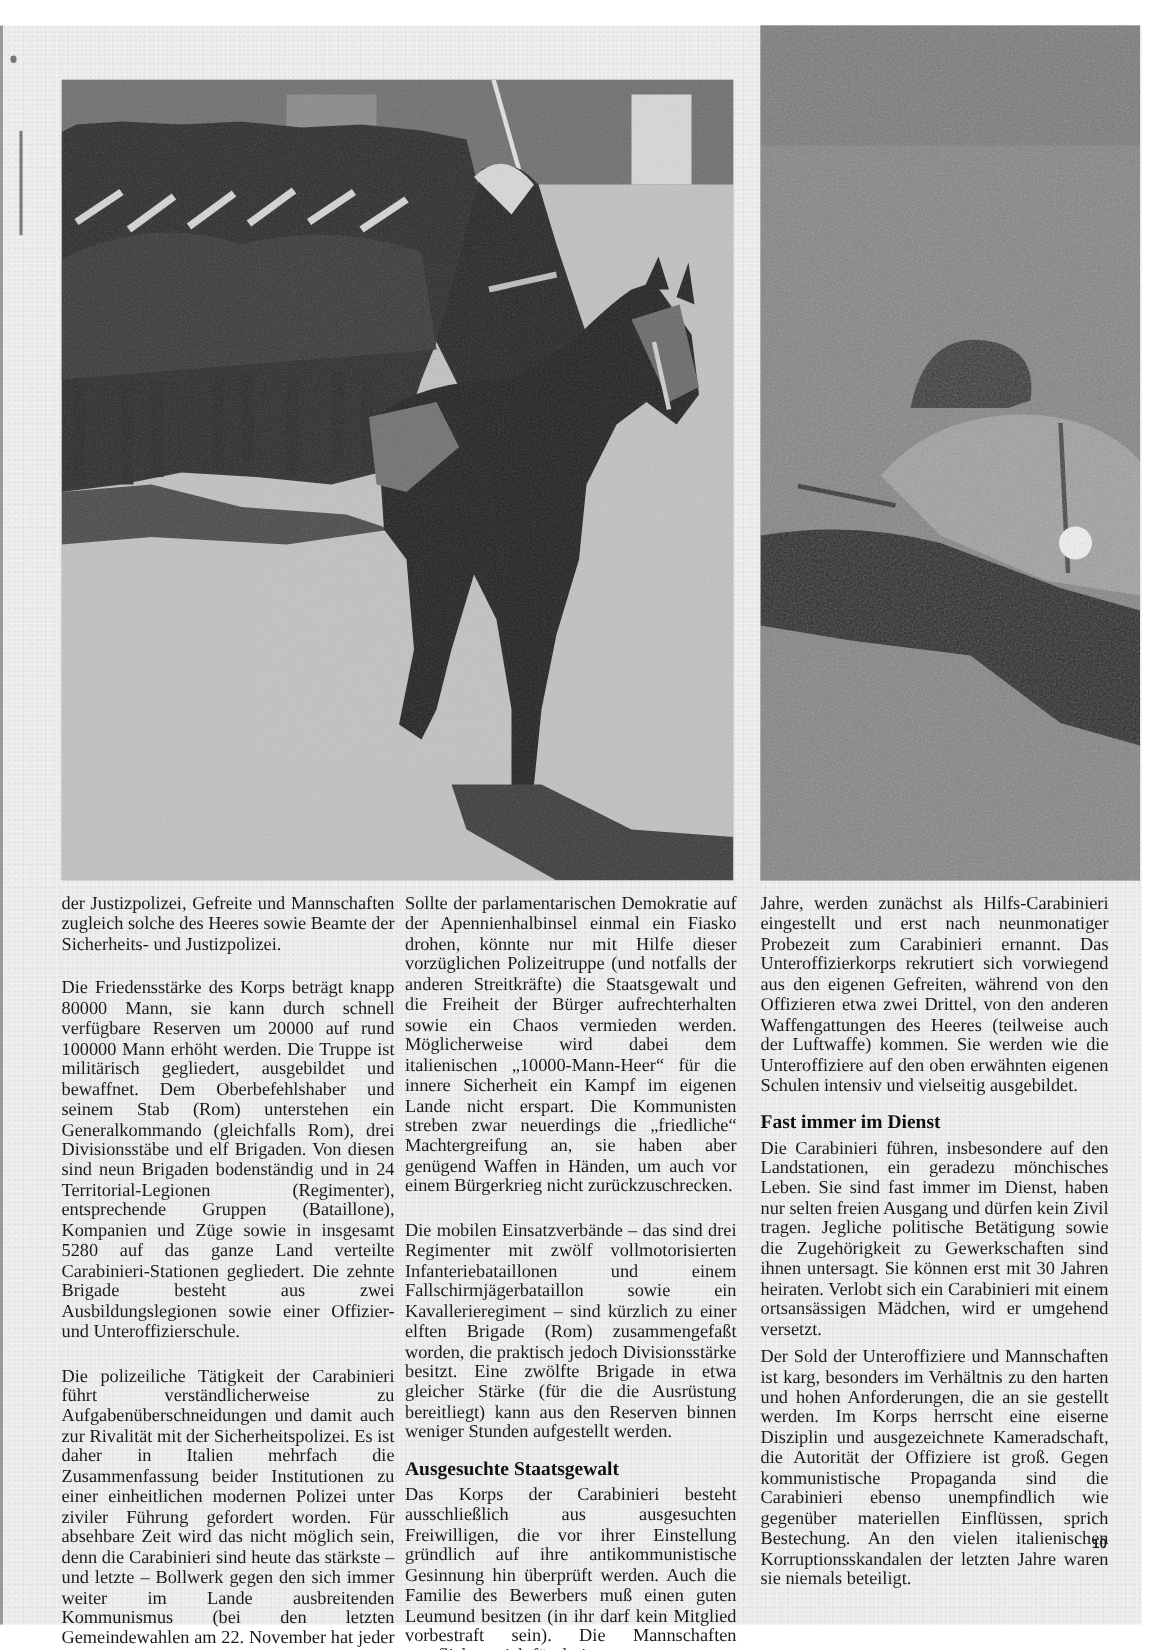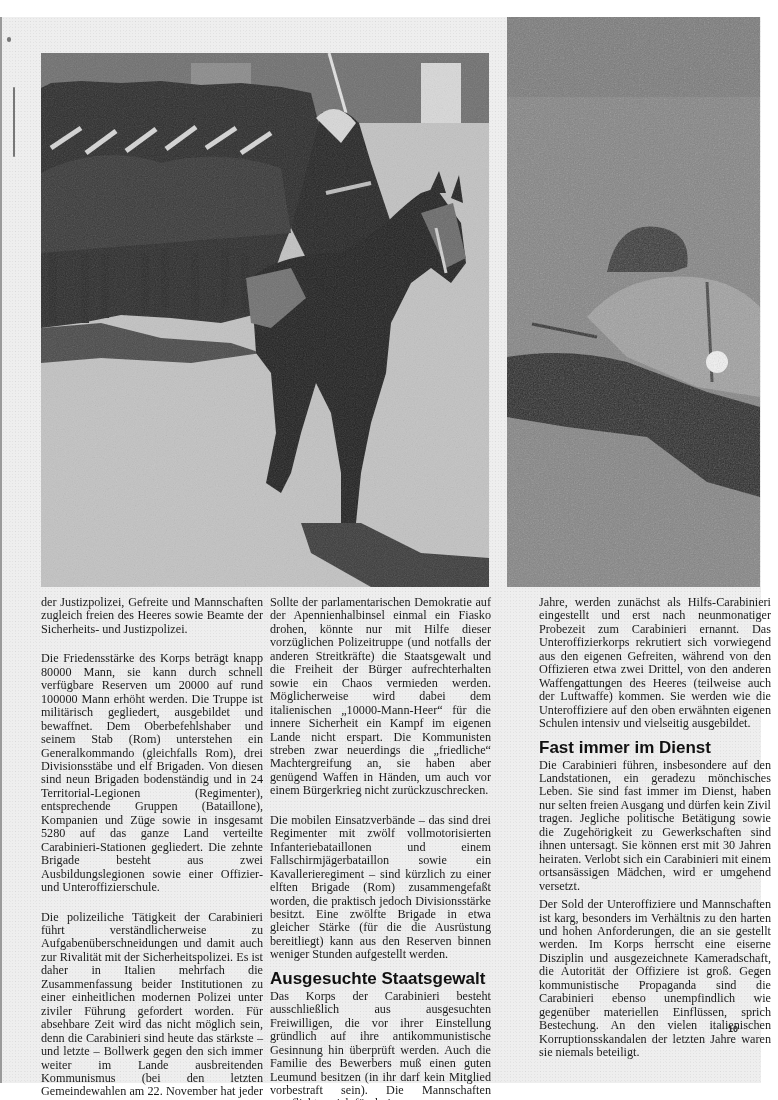--- a/index.html
+++ b/index.html
@@ -30,28 +30,28 @@
   .photo svg { display: block; width: 100%; height: 100%; }
 
   .col {
     position: absolute; top: 596px;
     font-family: "Liberation Serif", "DejaVu Serif", serif;
     font-size: 12.2px; line-height: 13.45px; color: #1a1a1a;
     text-align: justify; hyphens: manual;
   }
   .col-1 { left: 41px; width: 222px; }
   .col-2 { left: 270px; width: 221px; }
-  .col-3 { left: 507px; width: 232px; margin-left: 32px; }
+  .col-3 { left: 507px; width: 232px; }
   .col p { margin: 0; text-align-last: left; }
   .col p + p { margin-top: 16px; }
   .col p.gap { margin-top: 5px; }
   .col h3 {
-    margin: 10px 0 5px 0; font-size: 17px; line-height: 13px;
+    margin: 10px 0 5px 0; font-size: 13px; line-height: 13px;
     font-weight: bold; color: #111;
-    font-family: Liberation Sans, sans-serif;
+    font-family: Liberation Serif, serif;
   }
   .page-number {
     position: absolute; left: 728px; top: 1024px;
     font-family: "Liberation Sans", "DejaVu Sans", sans-serif;
     font-size: 9px; font-weight: bold; color: #222;
   }
   .margin-mark { position: absolute; background: #777; border-radius: 2px; }
 </style>
 </head>
 <body>
@@ -142,21 +142,21 @@
     <circle cx="210" cy="345" r="11" fill="#f2f2f2"></circle>
 
     <path d="M0 340 Q60 330 120 345 L200 375 L253 390 L253 480 L200 465 L140 420 L60 410 L0 400 Z" fill="#2c2c2c"></path>
 
     <line x1="25" y1="307" x2="90" y2="320" stroke="#333" stroke-width="3"></line>
     <rect width="253" height="570" filter="url(#grain2)"></rect>
   </svg>
 </div>
 
 <div class="col col-1">
-  <p>der Justizpolizei, Gefreite und Mannschaften zugleich freien des Heeres sowie Beamte der Sicherheits- und Justizpolizei.</p>
+  <p>der Justizpolizei, Gefreite und Mannschaften zugleich solche des Heeres sowie Beamte der Sicherheits- und Justizpolizei.</p>
   <p>Die Friedensstärke des Korps beträgt knapp 80000 Mann, sie kann durch schnell verfügbare Reserven um 20000 auf rund 100000 Mann erhöht werden. Die Truppe ist militärisch gegliedert, ausgebildet und bewaffnet. Dem Oberbefehlshaber und seinem Stab (Rom) unterstehen ein Generalkommando (gleichfalls Rom), drei Divisionsstäbe und elf Brigaden. Von diesen sind neun Brigaden bodenständig und in 24 Territorial-Legionen (Regimenter), entsprechende Gruppen (Bataillone), Kompanien und Züge sowie in insgesamt 5280 auf das ganze Land verteilte Carabinieri-Stationen gegliedert. Die zehnte Brigade besteht aus zwei Ausbildungslegionen sowie einer Offizier- und Unteroffizierschule.</p>
   <p>Die polizeiliche Tätigkeit der Carabinieri führt verständlicherweise zu Aufgabenüberschneidungen und damit auch zur Rivalität mit der Sicherheitspolizei. Es ist daher in Italien mehrfach die Zusammenfassung beider Institutionen zu einer einheitlichen modernen Polizei unter ziviler Führung gefordert worden. Für absehbare Zeit wird das nicht möglich sein, denn die Carabinieri sind heute das stärkste – und letzte – Bollwerk gegen den sich immer weiter im Lande ausbreitenden Kommunismus (bei den letzten Gemeindewahlen am 22. November hat jeder dritte Wähler für die kommunistische Partei bzw. deren Verbündete, die „Proletarischen Sozialisten“ gestimmt).</p>
 </div>
 
 <div class="col col-2">
   <p>Sollte der parlamentarischen Demokratie auf der Apennienhalbinsel einmal ein Fiasko drohen, könnte nur mit Hilfe dieser vorzüglichen Polizeitruppe (und notfalls der anderen Streitkräfte) die Staatsgewalt und die Freiheit der Bürger aufrechterhalten sowie ein Chaos vermieden werden. Möglicherweise wird dabei dem italienischen „10000-Mann-Heer“ für die innere Sicherheit ein Kampf im eigenen Lande nicht erspart. Die Kommunisten streben zwar neuerdings die „friedliche“ Machtergreifung an, sie haben aber genügend Waffen in Händen, um auch vor einem Bürgerkrieg nicht zurückzuschrecken.</p>
   <p>Die mobilen Einsatzverbände – das sind drei Regimenter mit zwölf vollmotorisierten Infanteriebataillonen und einem Fallschirmjägerbataillon sowie ein Kavallerieregiment – sind kürzlich zu einer elften Brigade (Rom) zusammengefaßt worden, die praktisch jedoch Divisionsstärke besitzt. Eine zwölfte Brigade in etwa gleicher Stärke (für die die Ausrüstung bereitliegt) kann aus den Reserven binnen weniger Stunden aufgestellt werden.</p>
   <h3>Ausgesuchte Staatsgewalt</h3>
   <p>Das Korps der Carabinieri besteht ausschließlich aus ausgesuchten Freiwilligen, die vor ihrer Einstellung gründlich auf ihre antikommunistische Gesinnung hin überprüft werden. Auch die Familie des Bewerbers muß einen guten Leumund besitzen (in ihr darf kein Mitglied vorbestraft sein). Die Mannschaften verpflichten sich für drei</p>
 </div>

